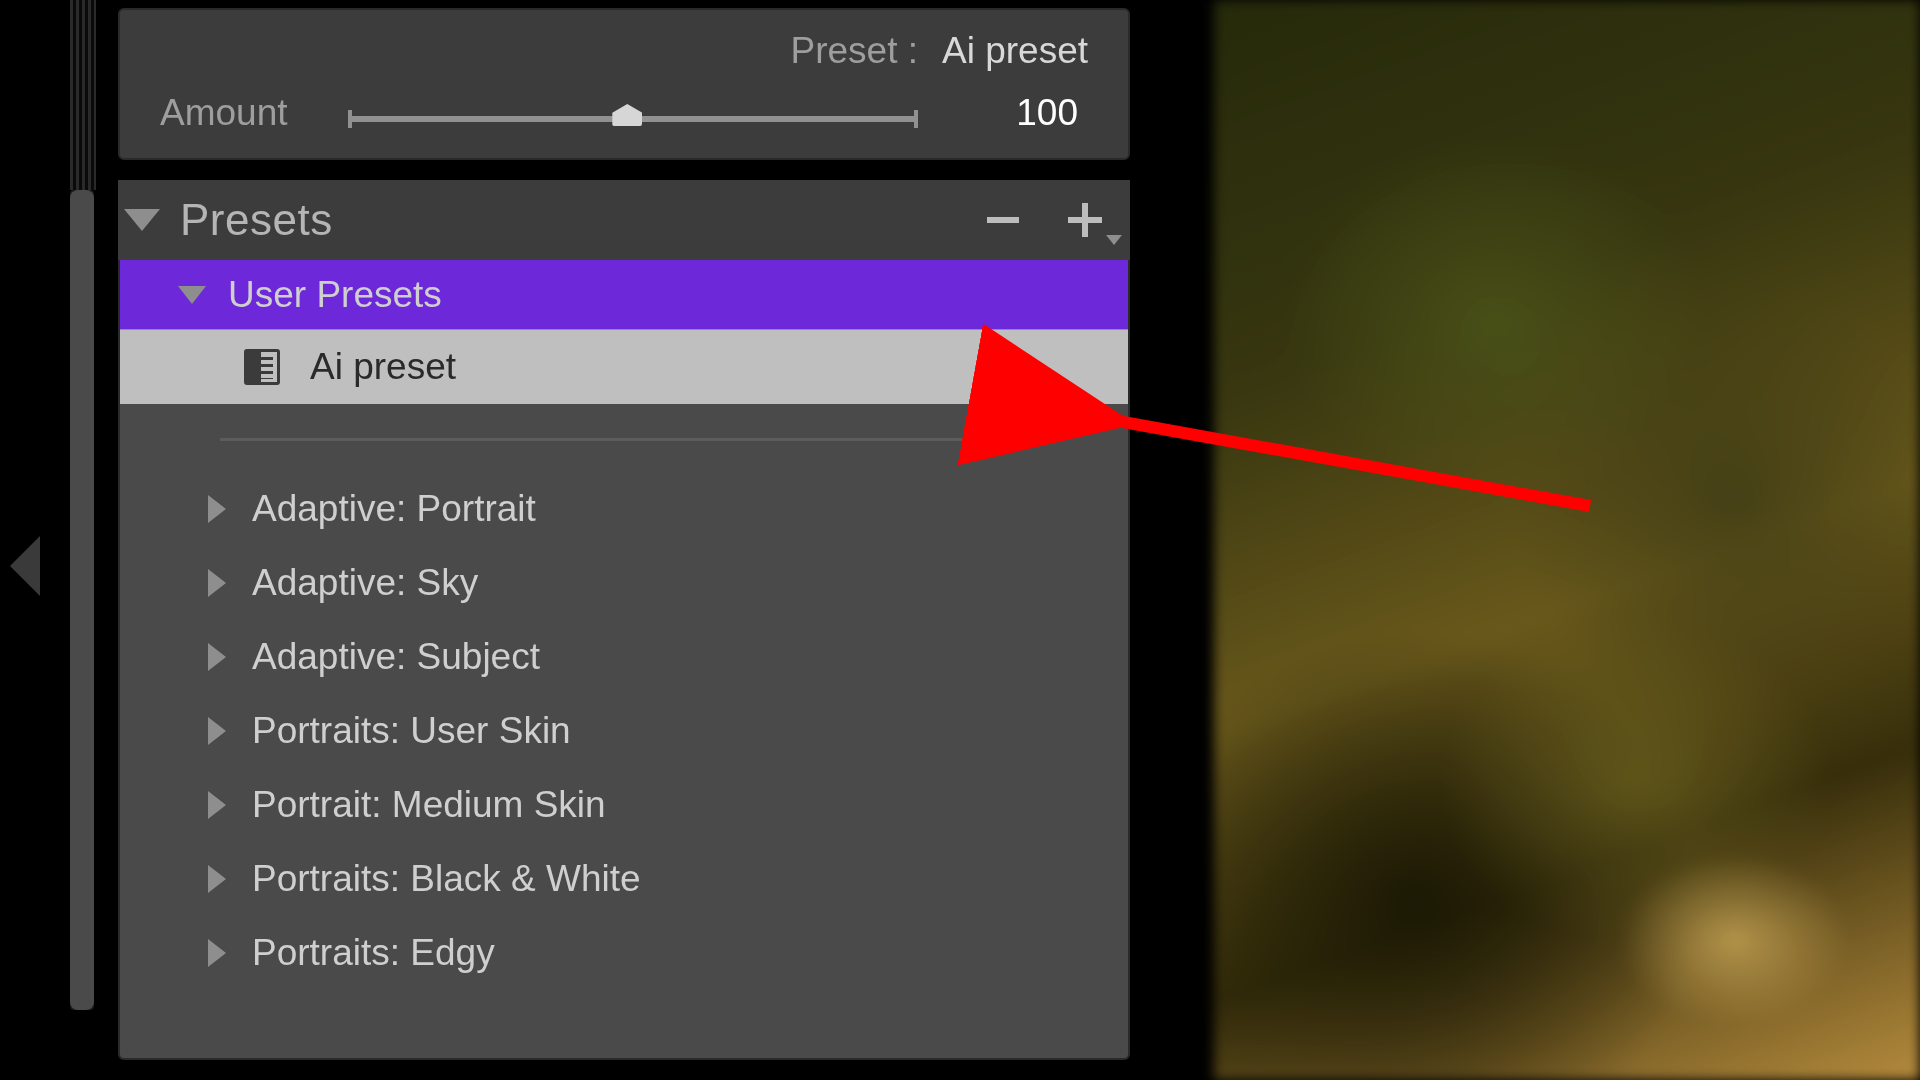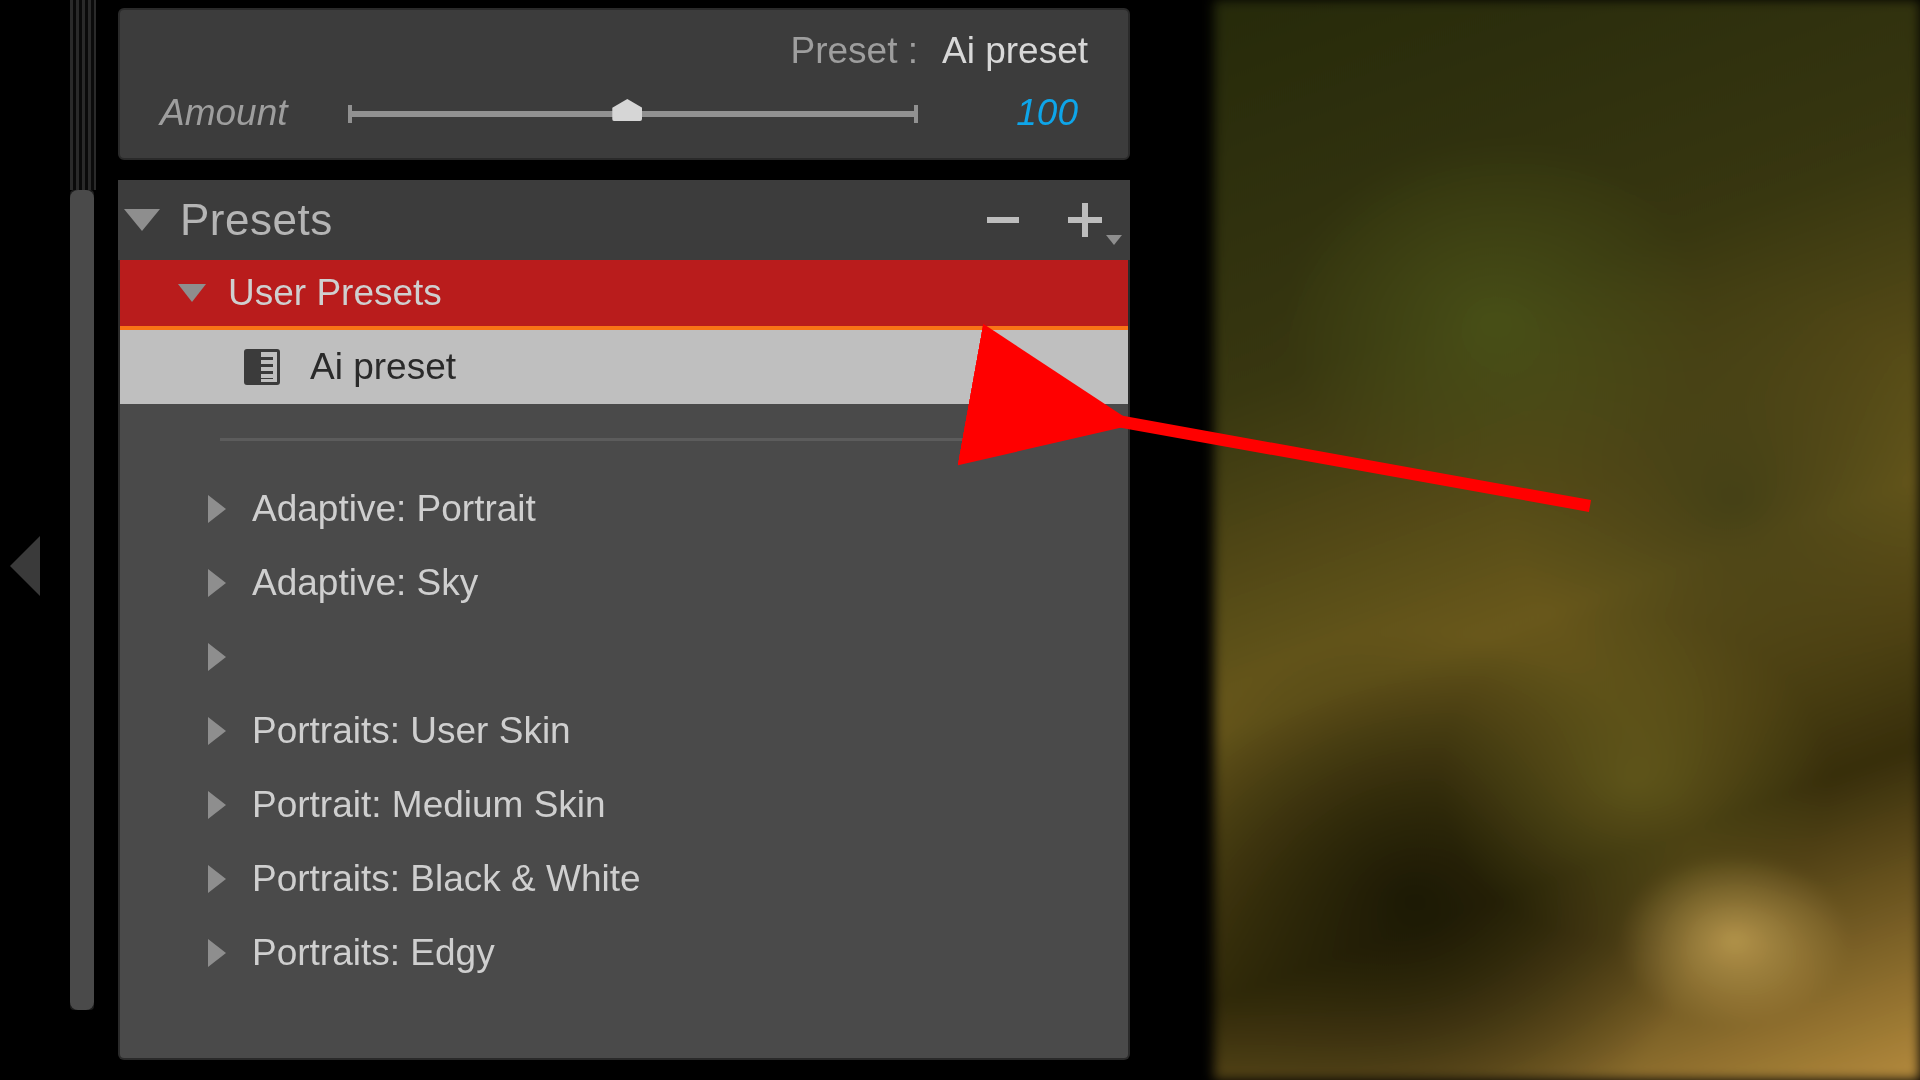--- a/index.html
+++ b/index.html
@@ -88,23 +88,22 @@
     align-items: baseline;
     margin-bottom: 20px;
     justify-content: flex-end;
   }
   .preset-line .name {
     color: #d8d8d8;
   }
 
   .amount-row {
     display: flex;
-    align-items: center;
+    align-items: flex-end;
     gap: 28px;
-    font-style: italic;
   }
   .amount-label {
     font-size: 37px;
     color: #9e9e9e;
     min-width: 160px;
   }
   .slider {
     position: relative;
     flex: 0 0 570px;
     height: 32px;
@@ -140,21 +139,21 @@
     left: -15px;
     top: 0;
     width: 30px;
     height: 22px;
     background: #d6d6d6;
     clip-path: polygon(50% 0, 100% 40%, 100% 100%, 0 100%, 0 40%);
     border-radius: 2px;
   }
   .amount-value {
     font-size: 37px;
-    color: #0ea5e9;
+    color: #ffffff;
     margin-left: auto;
     padding-right: 10px;
   }
 
   
   .section-head {
     margin-top: 20px;
     width: 1012px;
     height: 80px;
     display: flex;
@@ -205,26 +204,26 @@
     background: #4a4a4a;
     border: 2px solid #2a2a2a;
     border-top: none;
     border-radius: 0 0 6px 6px;
     height: 800px;
     overflow: hidden;
   }
 
   .group-head {
     height: 70px;
-    background: #b91c1c;
+    background: #6d28d9;
     display: flex;
     align-items: center;
     padding-left: 58px;
     gap: 22px;
-    border-bottom: 4px solid #f97316;
+    border-bottom: 1px solid #f97316;
   }
   .group-head .tri-down-sm {
     width: 0; height: 0;
     border-left: 14px solid transparent;
     border-right: 14px solid transparent;
     border-top: 18px solid #8e8e8e;
   }
   .group-label {
     font-size: 37px;
     color: #cfcfcf;
@@ -386,20 +385,21 @@
         <div class="cat-row">
           <div class="tri-right"></div>
           <span class="cat-label">Adaptive: Portrait</span>
         </div>
         <div class="cat-row">
           <div class="tri-right"></div>
           <span class="cat-label">Adaptive: Sky</span>
         </div>
         <div class="cat-row">
           <div class="tri-right"></div>
+          <span class="cat-label">Adaptive: Subject</span>
         </div>
         <div class="cat-row">
           <div class="tri-right"></div>
           <span class="cat-label">Portraits: User Skin</span>
         </div>
         <div class="cat-row">
           <div class="tri-right"></div>
           <span class="cat-label">Portrait: Medium Skin</span>
         </div>
         <div class="cat-row">

